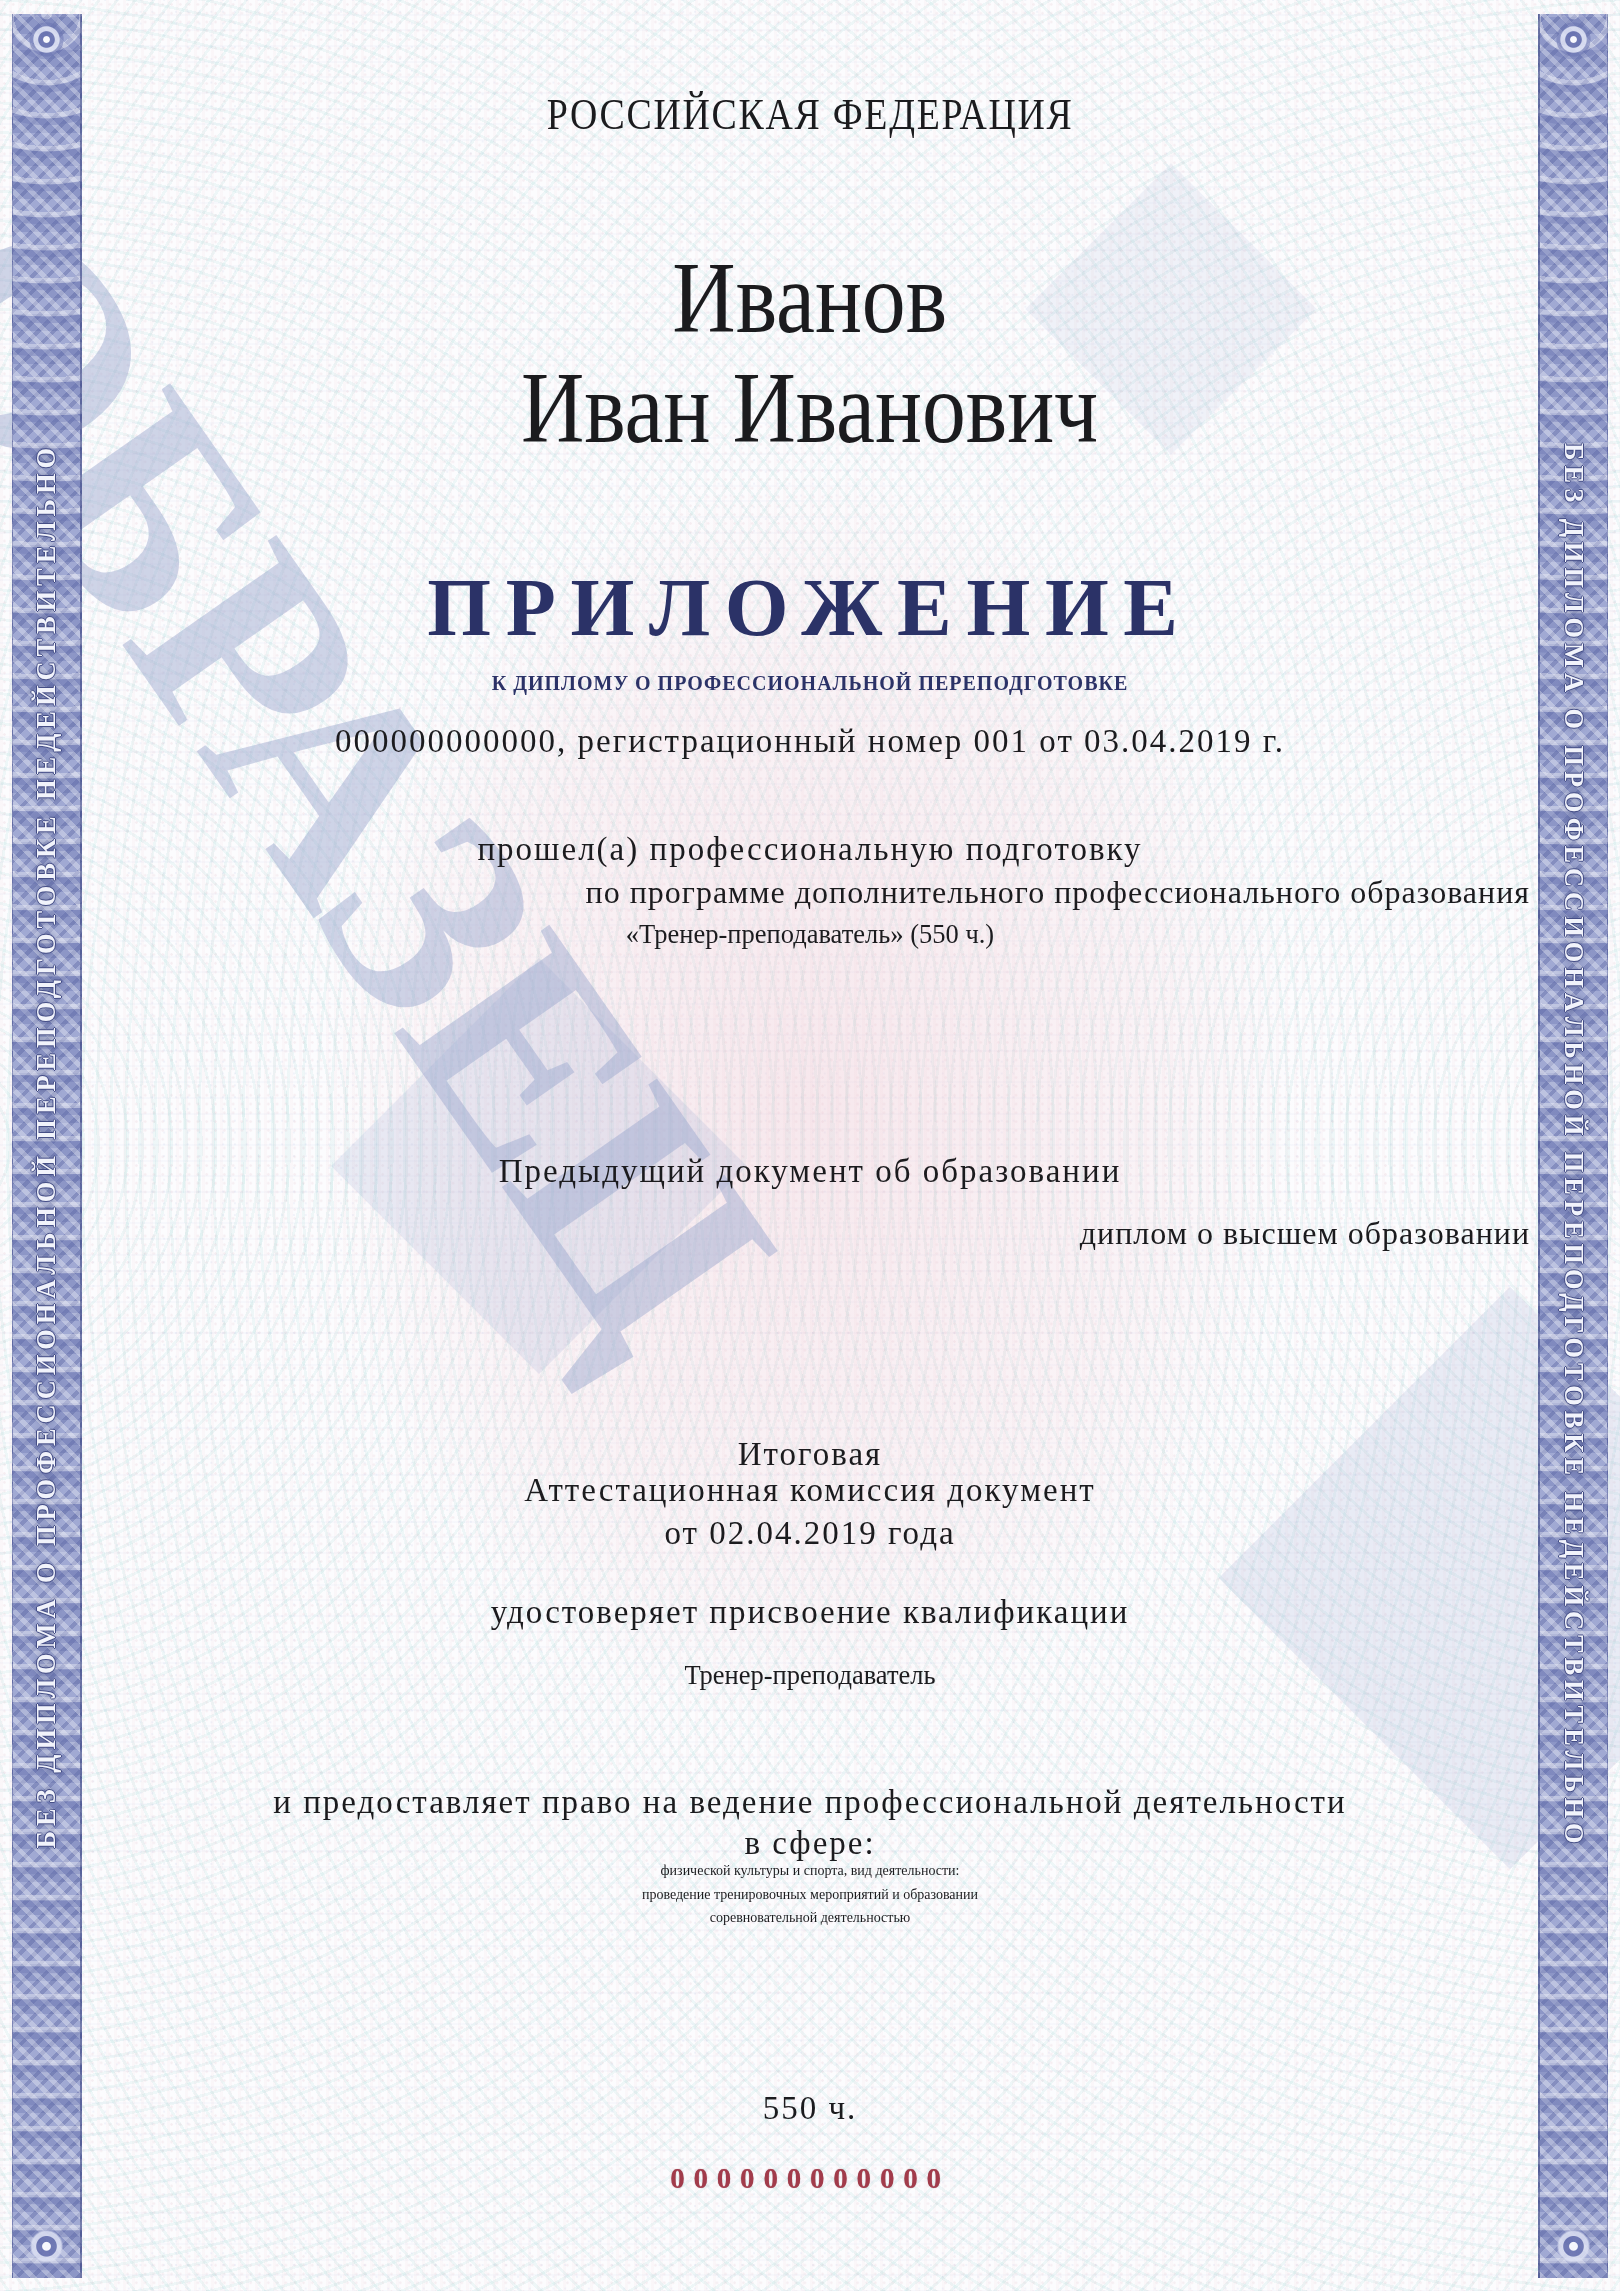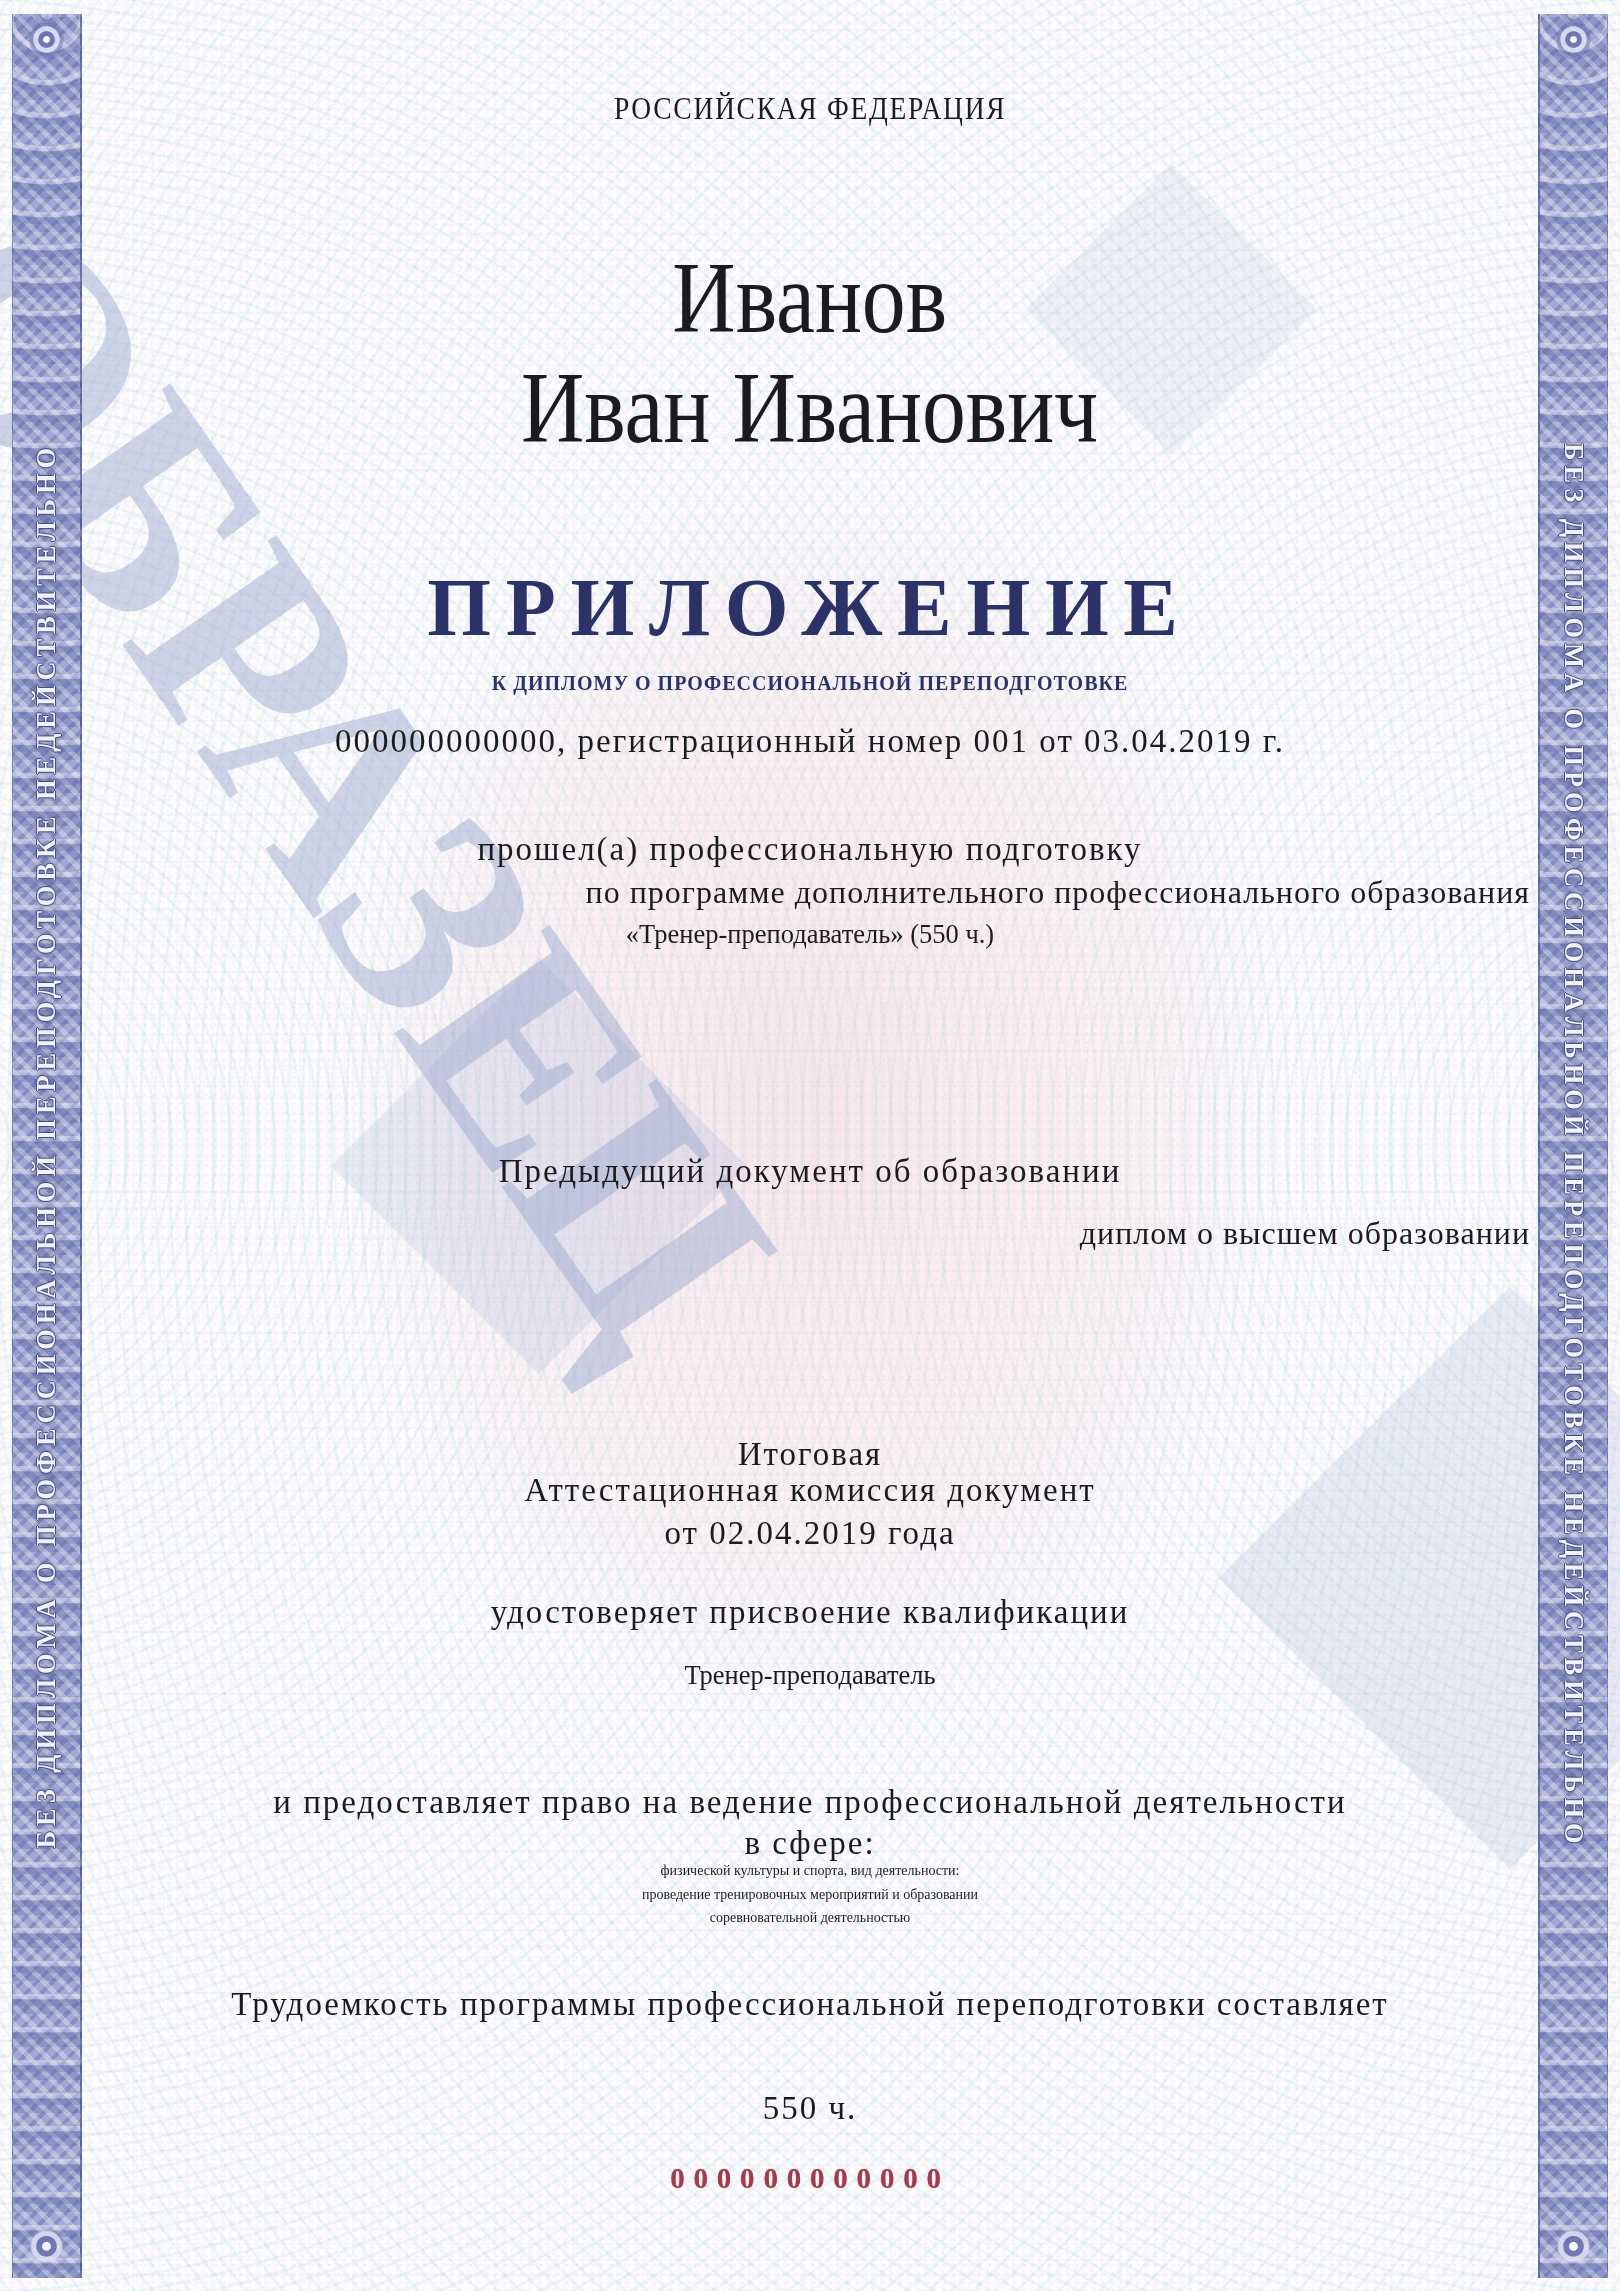--- a/index.html
+++ b/index.html
@@ -53,21 +53,21 @@
     user-select:none;
   }
   .diamond{position:absolute;z-index:0;background:rgba(166,177,215,0.22);transform:rotate(45deg);}
   .d1{left:392px;top:1019px;width:294px;height:294px;}
   .d2{left:1304px;top:1372px;width:412px;height:412px;}
   .d3{left:1068px;top:206px;width:206px;height:206px;background:rgba(166,177,215,0.14);}
   
   .content{position:absolute;left:90px;right:90px;top:0;bottom:0;z-index:4;}
   .line{position:absolute;left:0;right:0;text-align:center;color:#1b1b1e;line-height:1.15;}
   .condense{display:inline-block;transform:scaleX(0.86);transform-origin:center;}
-  .country{font-size:32px;letter-spacing:2px;}
+  .country{font-size:44px;letter-spacing:2px;}
   .name{font-size:102px;line-height:1.0;}
   .doc-title{font-size:82px;font-weight:bold;letter-spacing:14.7px;color:#2b3267;}
   .doc-subtitle{font-size:20px;font-weight:bold;letter-spacing:1px;color:#2b3267;}
   .t-main{font-size:33px;letter-spacing:2px;}
   .t-mid{font-size:32px;letter-spacing:1px;text-align:right;}
   .t-small{font-size:26.5px;}
   .t-tiny{font-size:14px;line-height:1.12;}
   .serial{font-size:29px;font-weight:bold;letter-spacing:8.8px;color:#a23b4b;text-shadow:0 0 1px rgba(120,30,45,.6);}
 </style>
 </head>
@@ -119,20 +119,19 @@
     <div class="line t-main" style="top:1594px;">удостоверяет присвоение квалификации</div>
     <div class="line t-small" style="top:1660px;">Тренер-преподаватель</div>
 
     <div class="line t-main" style="top:1784px;">и предоставляет право на ведение профессиональной деятельности</div>
     <div class="line t-main" style="top:1825px;">в сфере:</div>
 
     <div class="line t-tiny" style="top:1863px;">физической культуры и спорта, вид деятельности:</div>
     <div class="line t-tiny" style="top:1887px;">проведение тренировочных мероприятий и образовании</div>
     <div class="line t-tiny" style="top:1910px;">соревновательной деятельностью</div>
 
-    <div class="line t-main" style="top:1986px;">Трудоемкость программы профессиональной переподготовки составляет</div>
     <div class="line t-main" style="top:2090px;">550 ч.</div>
 
     <div class="line serial" style="top:2162px;">000000000000</div>
 
   </div>
 </div>
 
 
 </body></html>

